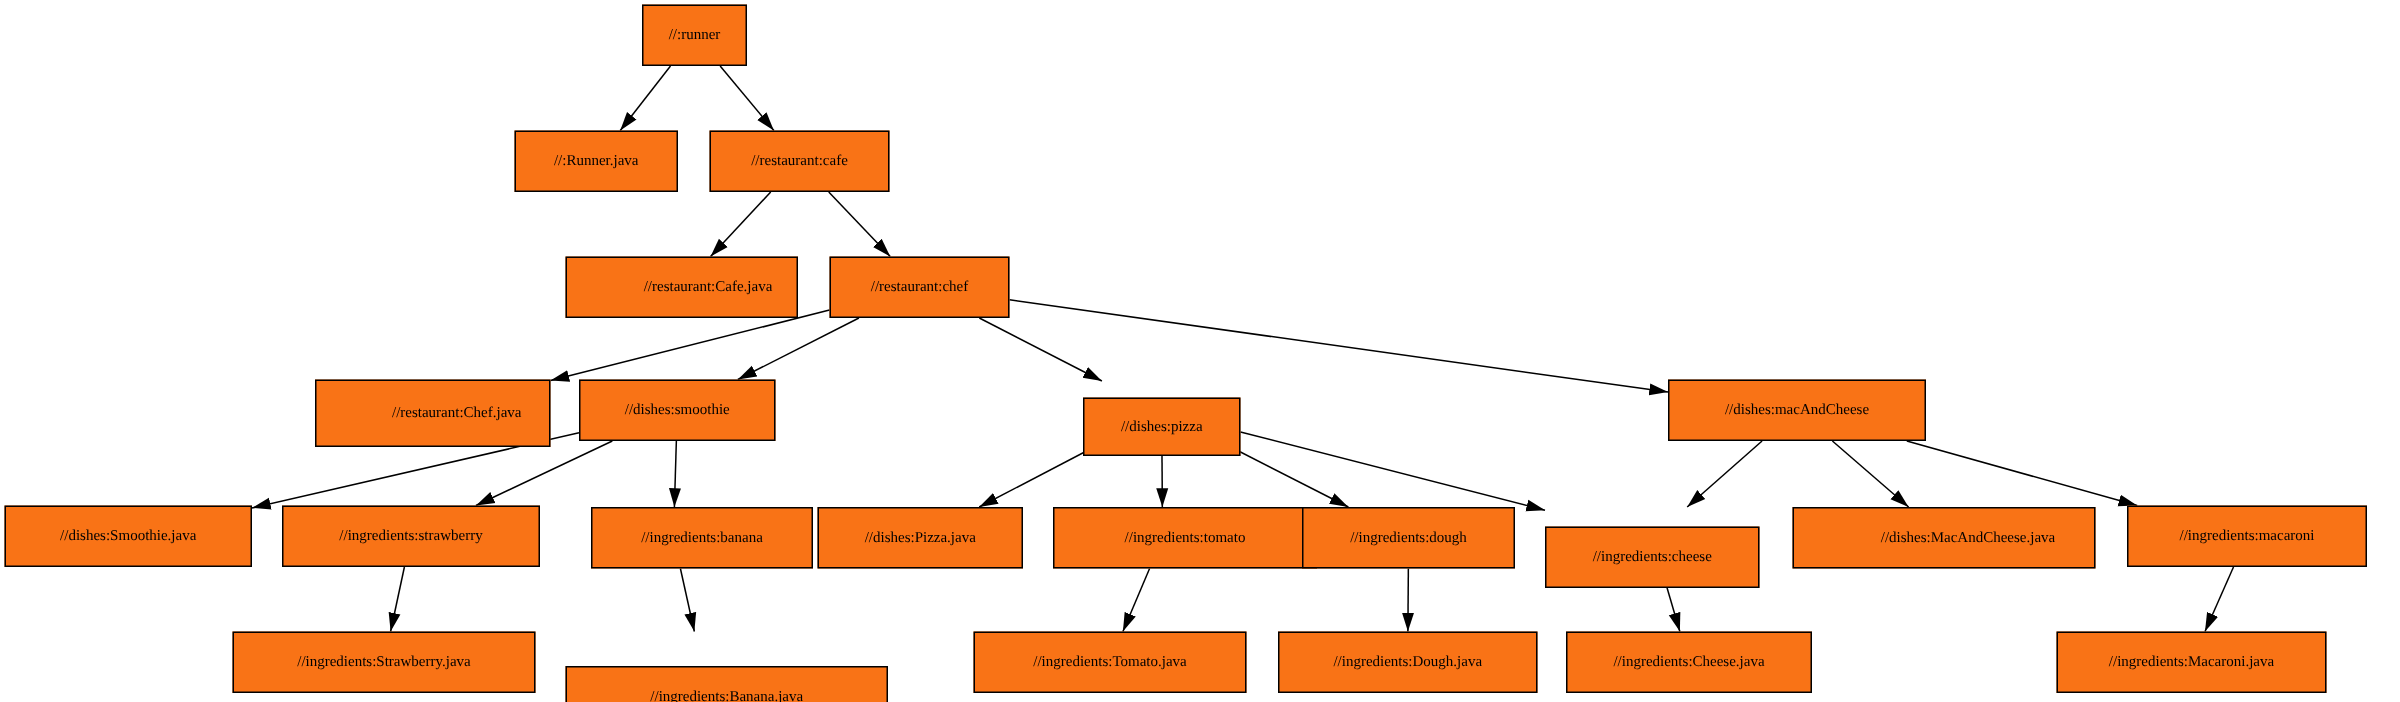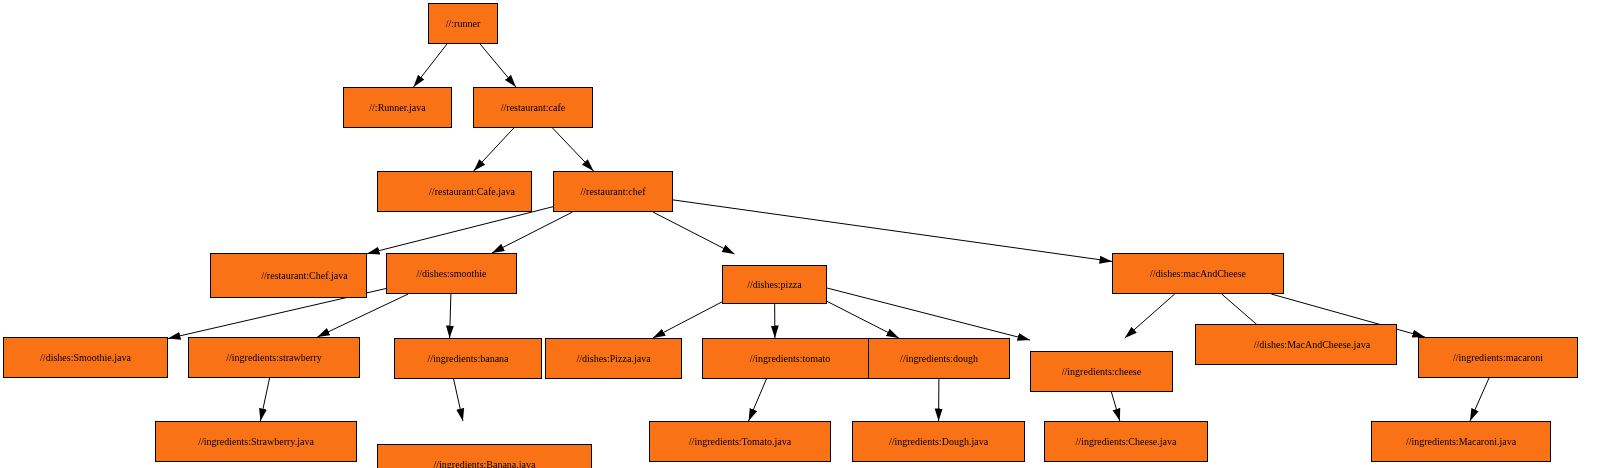--- a/index.html
+++ b/index.html
@@ -115,21 +115,21 @@
       </div>
       <div class="node" style="left: 702px; top: 338px; width: 176px; height: 41px;">
         <span>//ingredients:tomato</span>
       </div>
       <div class="node" style="left: 868px; top: 338px; width: 142px; height: 41px;">
         <span>//ingredients:dough</span>
       </div>
       <div class="node" style="left: 1030px; top: 338px; width: 143px; height: 41px; margin-top: 13px;">
         <span>//ingredients:cheese</span>
       </div>
-      <div class="node" style="left: 1195px; top: 324px; width: 202px; height: 41px; padding-left: 32px;">
+      <div class="node" style="left: 1195px; top: 338px; width: 202px; height: 41px; padding-left: 32px;">
         <span>//dishes:MacAndCheese.java</span>
       </div>
       <div class="node" style="left: 1418px; top: 337px; width: 160px; height: 41px;">
         <span>//ingredients:macaroni</span>
       </div>
       <div class="node" style="left: 155px; top: 421px; width: 202px; height: 41px;">
         <span>//ingredients:Strawberry.java</span>
       </div>
       <div class="node" style="left: 377px; top: 444px; width: 215px; height: 41px;">
         <span>//ingredients:Banana.java</span>

